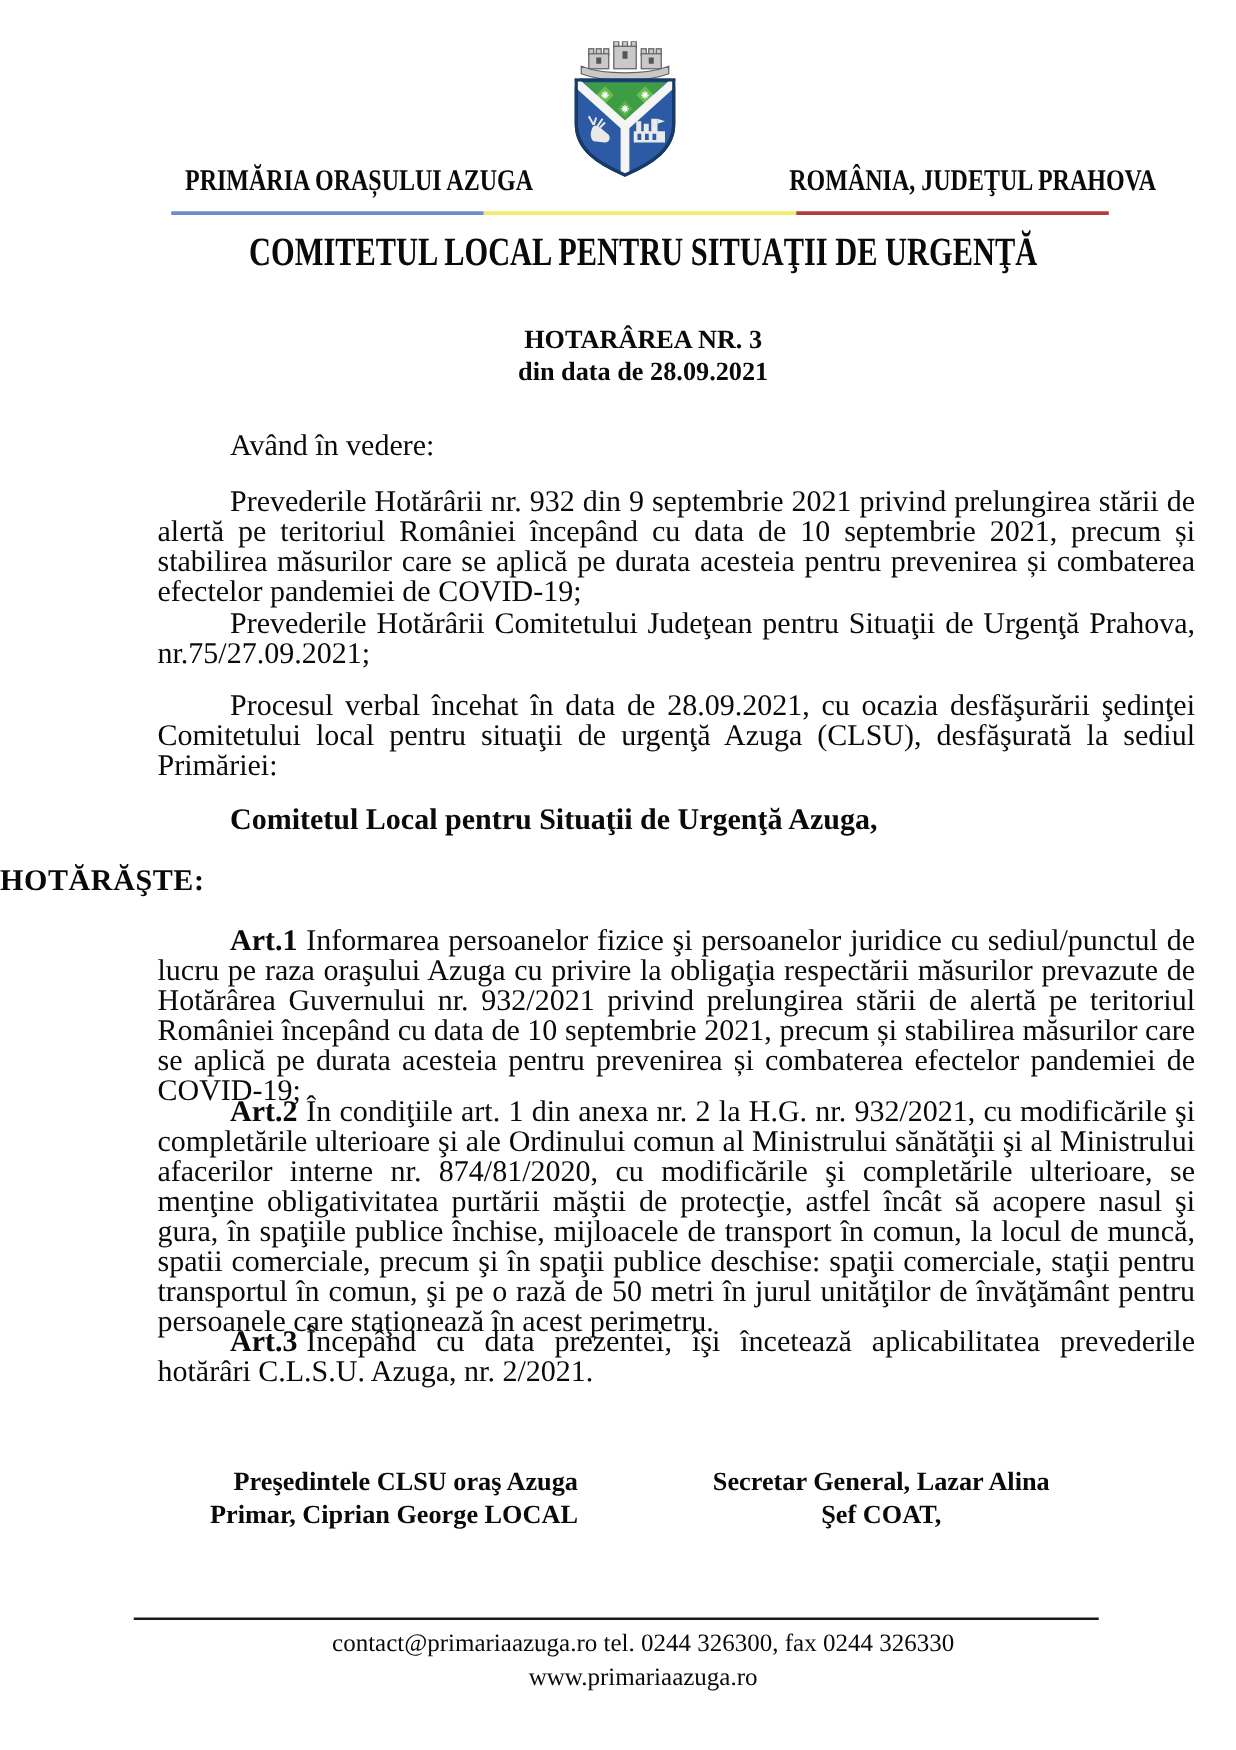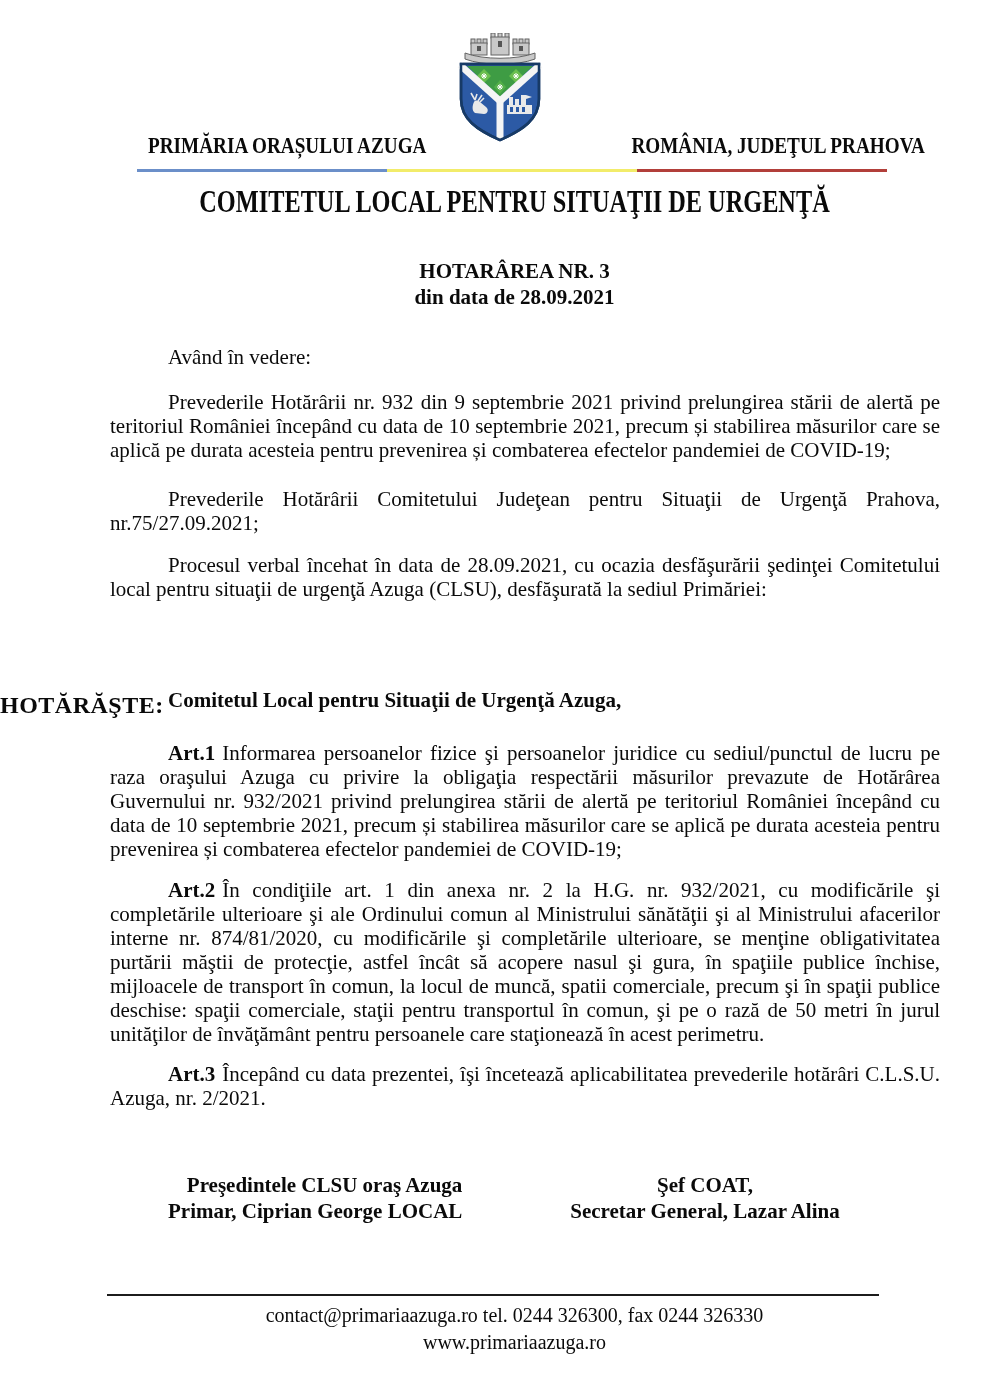--- a/index.html
+++ b/index.html
@@ -41,26 +41,26 @@
 
   .decision-no, .decision-date {
     position:absolute; left:0; right:0; margin:12px;
     text-align:center; font-weight:bold; font-size:21px; line-height:25px;
   }
   .decision-no  { top:247px; }
   .decision-date{ top:273px; }
 
   
   .body-par, .having, .committee-line {
-    position:absolute; left:110px; width:830px; margin:0;
-    font-size:21px; line-height:24px;
+    position:absolute; left:126px; width:830px; margin:0;
+    font-size:24px; line-height:24px;
     text-align:justify; text-indent:58px;
   }
   .having { top:345px; text-align:left; }
-  .committee-line { top:644px; font-weight:bold; text-align:left;margin-top:44px; }
+  .committee-line { top:644px; font-weight:bold; text-align:left; }
   .artl { margin-right:7px; }
 
   .decides {
     position:absolute; left:0; right:0; top:691px; margin:0;
     font-weight:bold; font-size:24px; line-height:28px;
     letter-spacing:0.5px;
   }
 
   
   .sig { position:absolute; top:1172px; font-weight:bold; font-size:21px; line-height:26px; }
@@ -183,21 +183,21 @@
   </p>
   <p class="body-par" style="top:1062px">
     <b class="artl">Art.3</b><span>Începând cu data prezentei, îşi încetează aplicabilitatea prevederile  hotărâri C.L.S.U. Azuga, nr. 2/2021.</span>
   </p>
 
   <div class="sig sig-left">
     <div>Preşedintele CLSU oraş Azuga</div>
     <div>Primar, Ciprian George LOCAL</div>
   </div>
   <div class="sig sig-right">
+    <div>Secretar General,  Lazar Alina</div>
     <div>Şef COAT,</div>
-    <div>Secretar General,  Lazar Alina</div>
   </div>
 
   <div class="footer-rule"></div>
   <div class="footer-contact">contact@primariaazuga.ro tel. 0244 326300, fax 0244 326330</div>
   <div class="footer-site">www.primariaazuga.ro</div>
 
 </div>
 
 </body></html>

